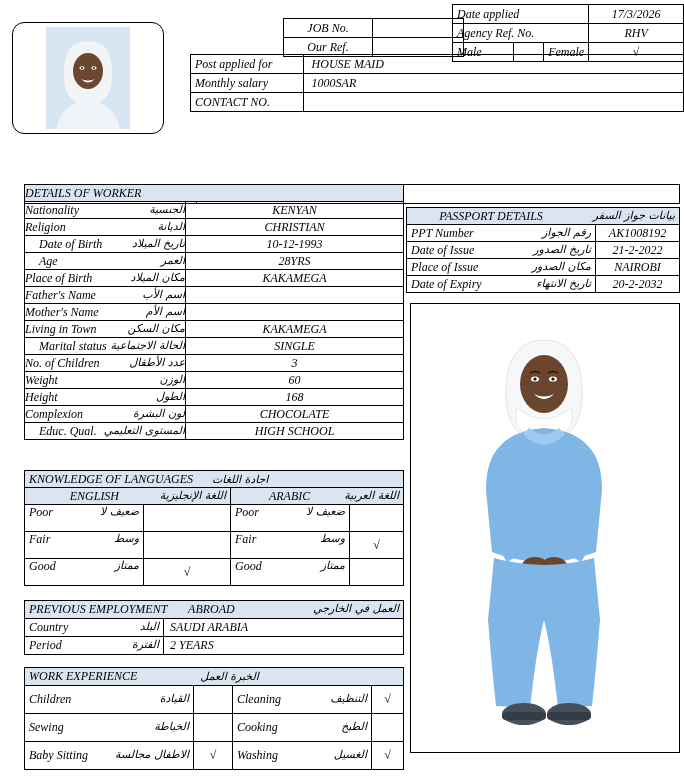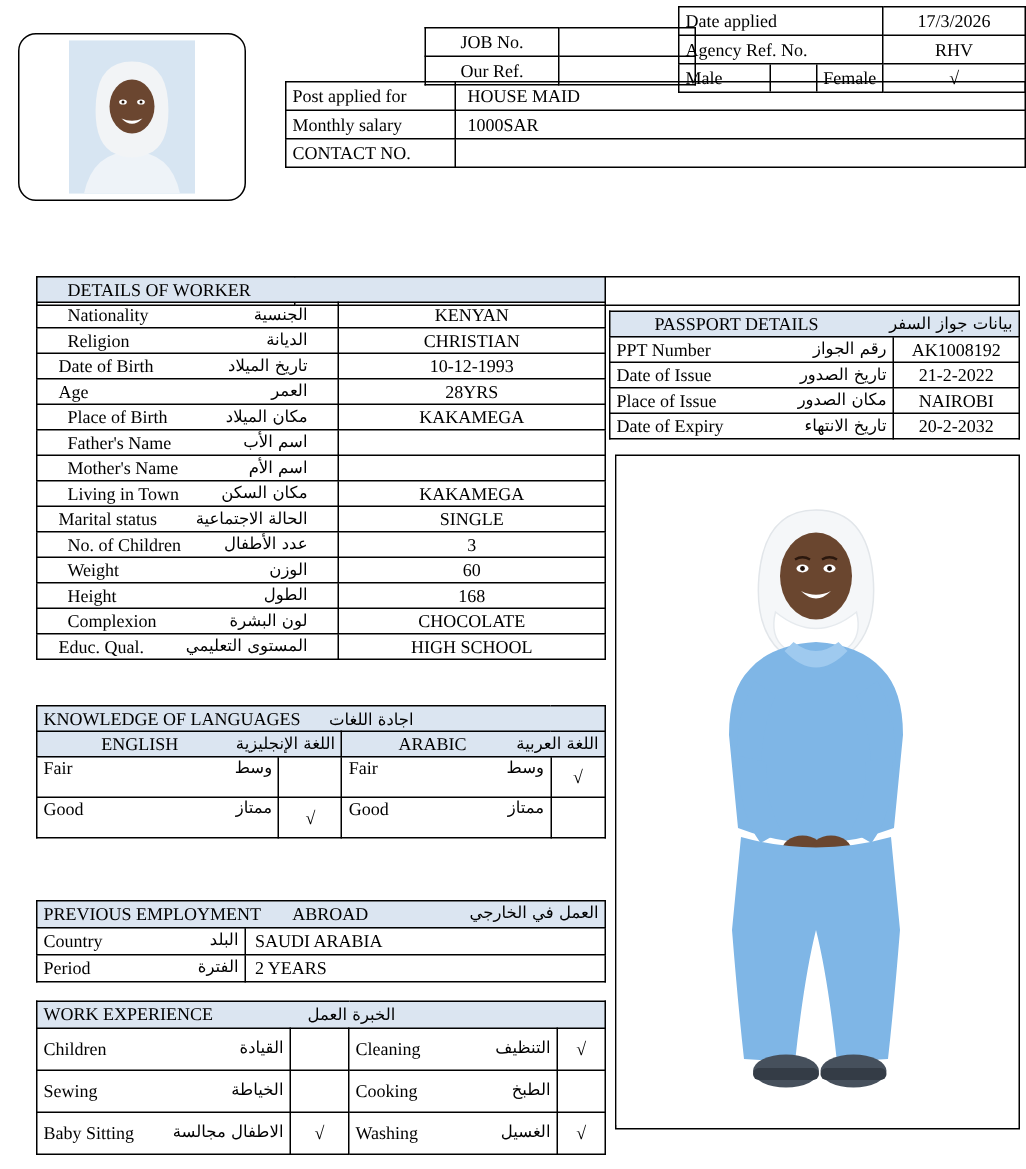--- a/index.html
+++ b/index.html
@@ -5,21 +5,21 @@
   html,body{margin:0;padding:0;}
   body{
     width:684px;height:779px;
     background:#ffffff;
     font-family:"Liberation Serif", serif;
     font-size:12px;
     color:#000;
     position:relative;
     overflow:hidden;
   }
-  .page{position:relative;width:684px;height:620px;}
+  .page{position:relative;width:684px;height:620px;font-style:italic;}
 
   
   .photo-box{
     position:absolute;left:12px;top:22px;width:150px;height:110px;
     border:1.5px solid #000;border-radius:12px;background:#fff;
     overflow:hidden;
   }
   .photo-inner{
     position:absolute;left:50%;top:4px;transform:translateX(-50%);
     width:84px;height:102px;background:#dbe7f3;
@@ -32,21 +32,21 @@
   .t-date td{font-size:12px;}
 
   .t-job{position:absolute;left:283px;top:18px;text-align:center;}
   .t-post{position:absolute;left:190px;top:54px;}
 
   .center{text-align:center;}
   .chk{text-align:center;font-size:13px;}
 
   
   .main-tbl{position:absolute;left:24px;top:184px;width:380px;}
-  .main-tbl td{border:1px solid #000;height:16px;padding:0 20px;font-size:12px;}
+  .main-tbl td{border:1px solid #000;height:16px;padding:0 0;font-size:12px;}
   .hdr{background:#dbe5f1;font-size:12px;}
   .lbl-en{display:inline-block;}
   .lbl-ar{float:right;font-family:"DejaVu Sans",sans-serif;font-size:11px;}
   .val{text-align:center;}
 
   .name-tbl{position:absolute;left:24px;top:184px;width:656px;}
   .name-tbl td{border:1px solid #000;height:18px;padding:0 4px;}
 
   
   .pp-tbl{position:absolute;left:406px;top:207px;width:274px;border-radius:26px;}
@@ -367,20 +367,32 @@
       <td colspan="2" class="center" style="background:#dbe5f1;">
         <span>ENGLISH</span>
         <span class="lbl-ar">اللغة الإنجليزية</span>
       </td>
       <td colspan="2" class="center" style="background:#dbe5f1;">
         <span>ARABIC</span>
         <span class="lbl-ar">اللغة العربية</span>
       </td>
     </tr>
     <tr class="lang-row">
+      <td style="width:110px;vertical-align:top;">
+        <span>Poor</span>
+        <span class="lbl-ar">ضعيف لا</span>
+      </td>
+      <td style="width:78px;" class="chk"></td>
+      <td style="width:110px;vertical-align:top;">
+        <span>Poor</span>
+        <span class="lbl-ar">ضعيف لا</span>
+      </td>
+      <td class="chk"></td>
+    </tr>
+    <tr class="lang-row">
       <td style="vertical-align:top;">
         <span>Fair</span>
         <span class="lbl-ar">وسط</span>
       </td>
       <td class="chk"></td>
       <td style="vertical-align:top;">
         <span>Fair</span>
         <span class="lbl-ar">وسط</span>
       </td>
       <td class="chk">√</td>

